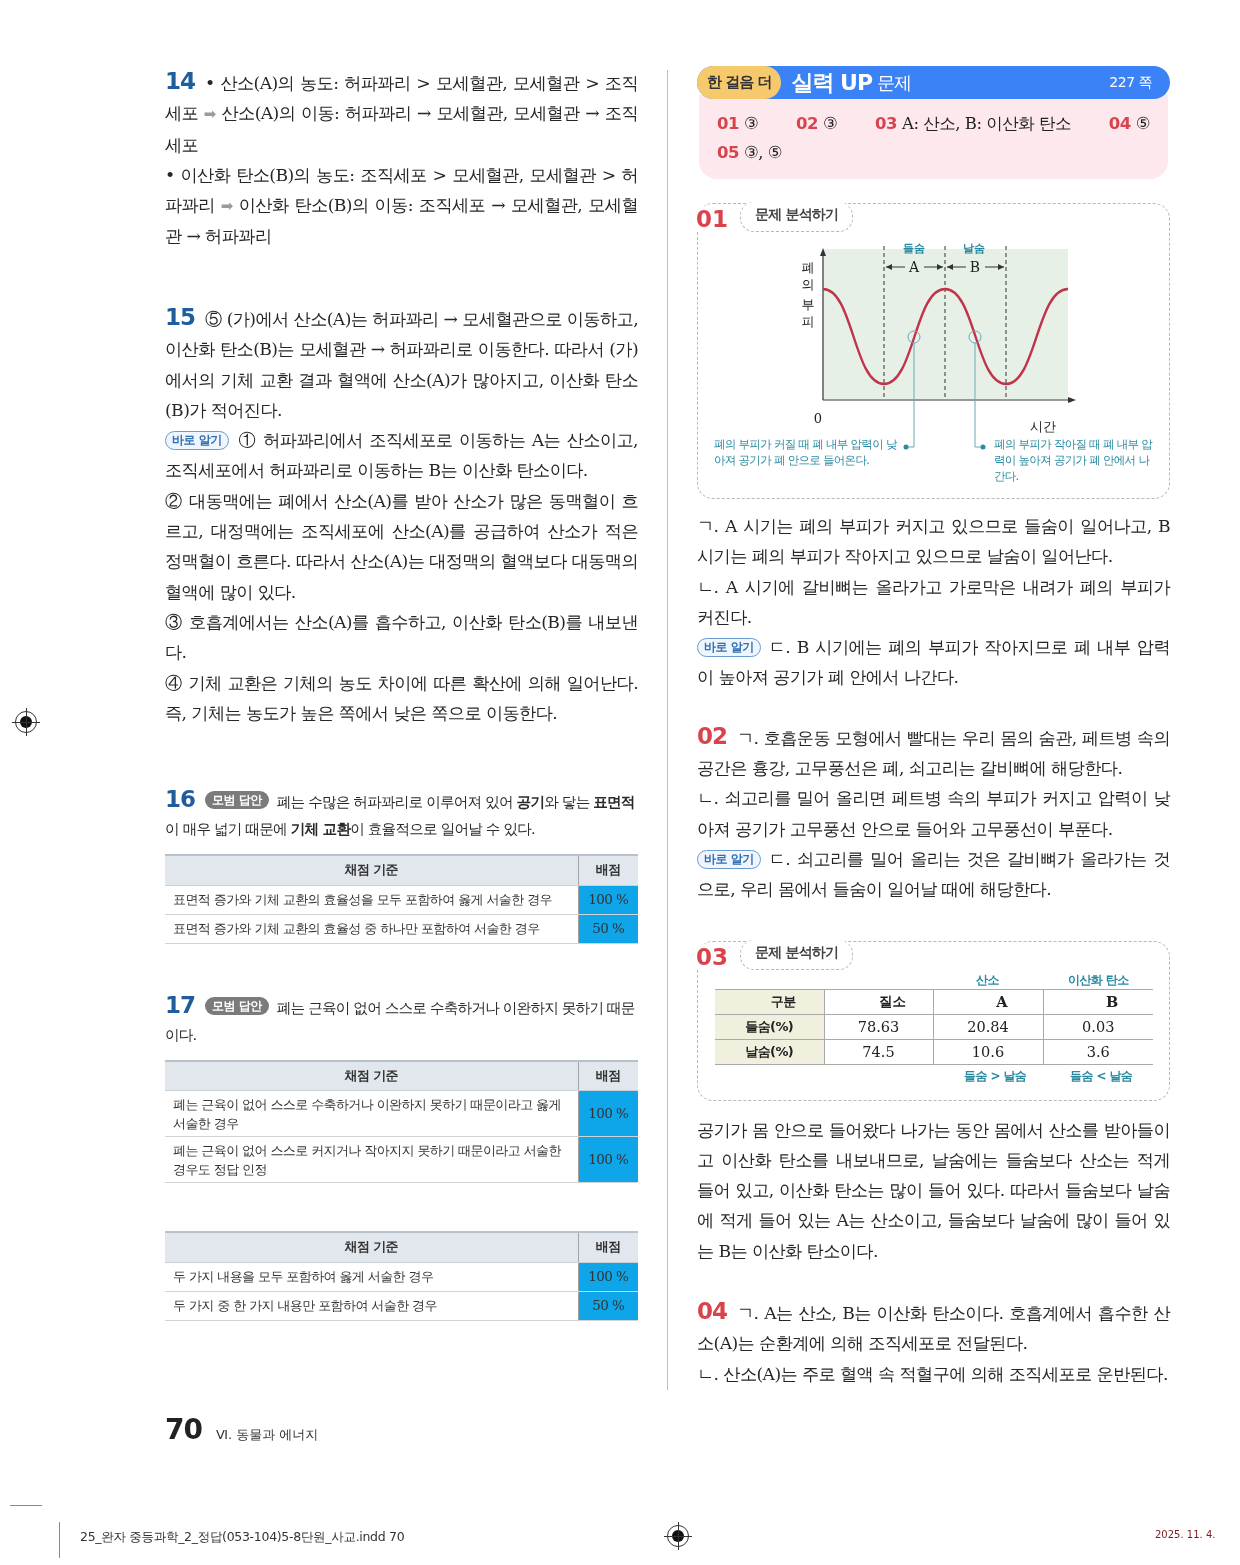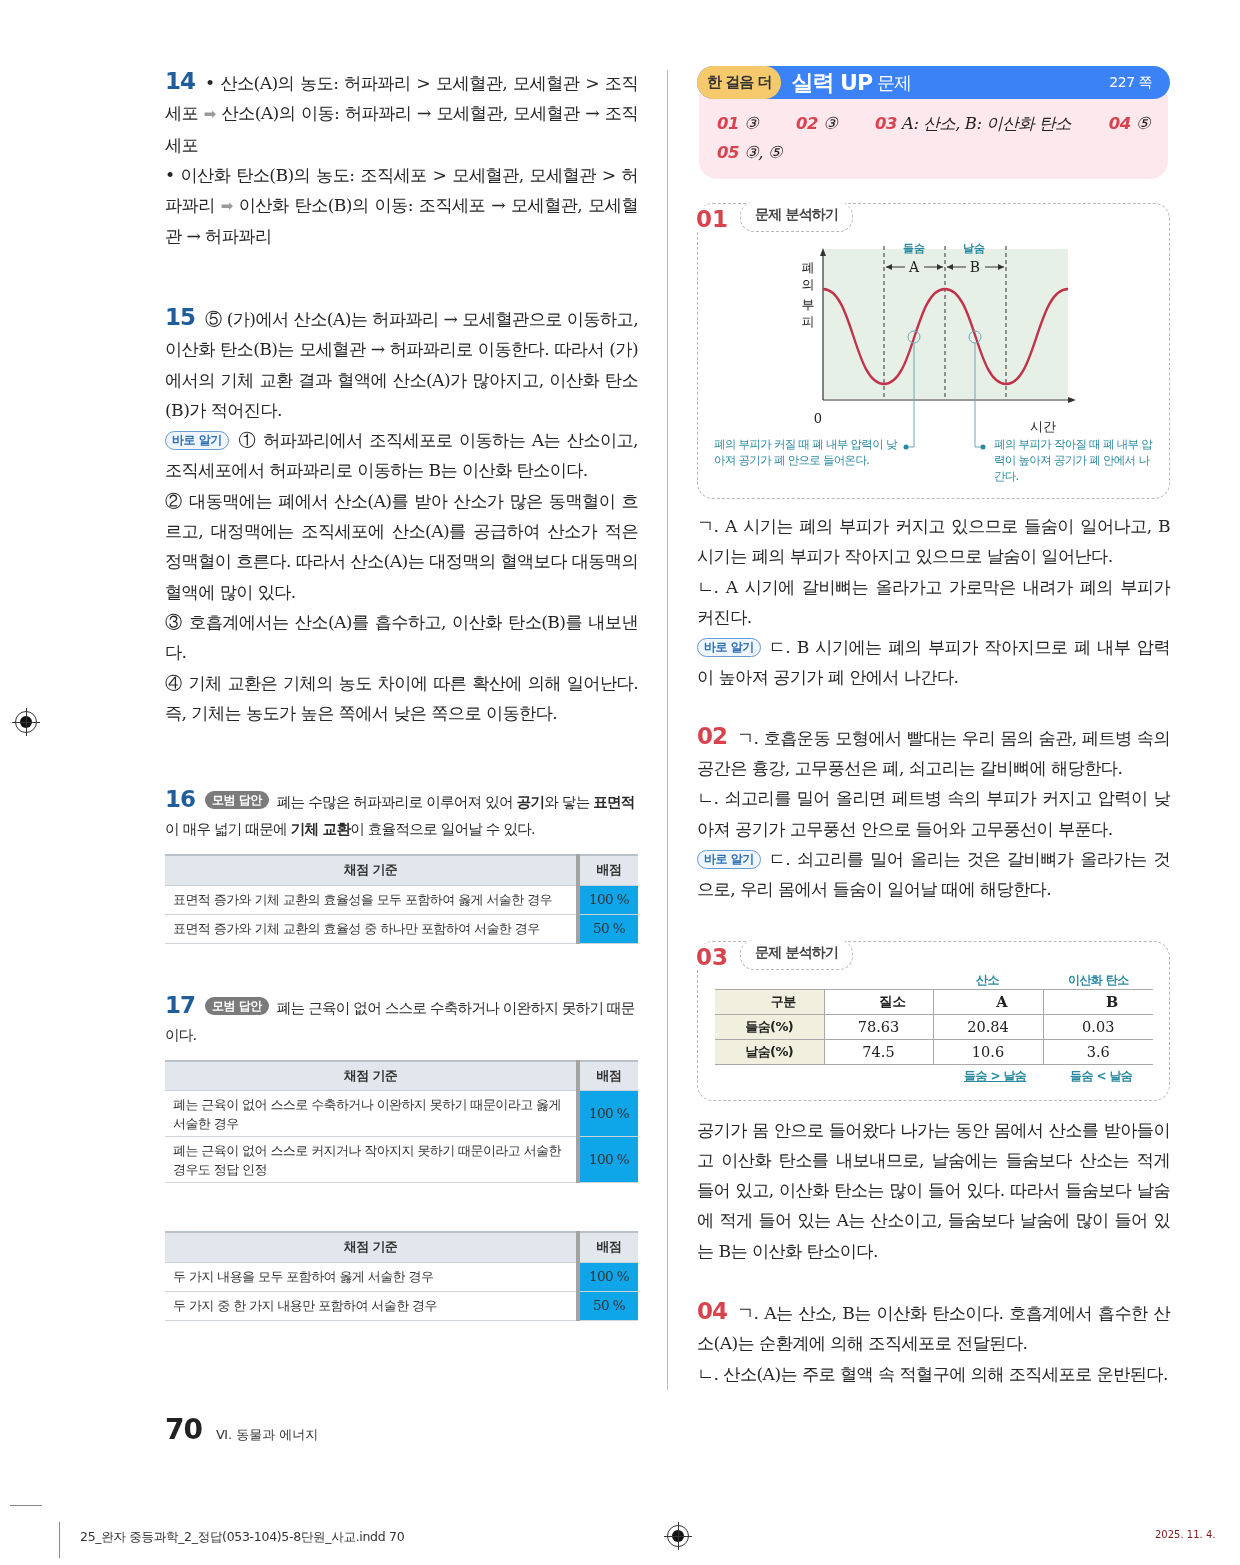--- a/index.html
+++ b/index.html
@@ -16,21 +16,21 @@
   .qnum-red { font-family: "DejaVu Sans", "Liberation Sans", sans-serif; font-weight: bold; font-size: 23px; color: #d9434d; margin-right: 10px; letter-spacing: -1px; }
   .arrow-gray { color: #9a9a9a; font-family: "DejaVu Sans", sans-serif; font-size: 15px; }
 
   .badge-baro { display: inline-block; font-family: "DejaVu Sans", "Liberation Sans", sans-serif; font-size: 12px; font-weight: bold; color: #2f6eb0; border: 1px solid #6a9cd0; border-radius: 10px; padding: 0 6px; line-height: 17px; background: #eef5fc; margin-right: 8px; vertical-align: 2px; letter-spacing: -0.5px; }
   .badge-model { display: inline-block; font-family: "DejaVu Sans", "Liberation Sans", sans-serif; font-size: 12px; font-weight: bold; color: #fff; background: #7b7b7b; border-radius: 10px; padding: 0 7px; line-height: 18px; margin-right: 8px; vertical-align: 3px; letter-spacing: -0.5px; }
   .answer-sans { font-family: "DejaVu Sans", "Liberation Sans", sans-serif; font-size: 14.6px; line-height: 27px; letter-spacing: -0.8px; color: #2a2a2a; }
 
   table.grade { width: 100%; border-collapse: collapse; font-family: "DejaVu Sans", "Liberation Sans", sans-serif; font-size: 13px; letter-spacing: -0.6px; margin-top: 12px; }
   table.grade th { background: #e1e7ec; font-weight: bold; height: 30px; border-top: 2px solid #b9c2ca; border-bottom: 1px solid #c9d0d6; color: #333; }
   table.grade td { height: 29px; border-bottom: 1px solid #cfd4d8; padding: 2px 8px; color: #333; line-height: 19px; }
-  table.grade th.pt, table.grade td.pt { width: 60px; text-align: center; border-left: 4px solid #a3a3a3; margin-left: 36px; }
+  table.grade th.pt, table.grade td.pt { width: 60px; text-align: center; border-left: 1px solid #a3a3a3; margin-left: 36px; }
   table.grade td.pt { font-family: "DejaVu Serif", "Liberation Serif", serif; background: #0ea5e9; font-size: 13.5px; }
 
   
   .page-foot { position: absolute; left: 165px; top: 1413px; display: flex; align-items: baseline; }
   .page-num { font-family: "DejaVu Sans", "Liberation Sans", sans-serif; font-size: 28px; font-weight: bold; color: #222; letter-spacing: -1px; }
   .page-chapter { font-family: "DejaVu Sans", "Liberation Sans", sans-serif; font-size: 13px; color: #333; margin-left: 14px; }
 
   
   .slug-line { position: absolute; left: 10px; top: 1505px; width: 32px; height: 1px; background: #888; }
   .slug-vbar { position: absolute; left: 59px; top: 1522px; width: 1px; height: 36px; background: #888; }
@@ -40,21 +40,21 @@
   .reg-mark::before { content: ""; position: absolute; left: 4px; top: 4px; width: 12px; height: 12px; border-radius: 50%; background: #111; }
   .reg-mark::after { content: ""; position: absolute; left: -4px; top: 10px; width: 28px; height: 1px; background: #333; }
   .reg-mark .v { position: absolute; left: 10px; top: -4px; width: 1px; height: 28px; background: #333; }
 
   
   .banner { position: relative; height: 33px; background: #3b82f6; border-radius: 17px; display: flex; align-items: center; }
   .banner-pill { height: 33px; background: #f6c96c; border-radius: 17px; padding: 0 10px; display: flex; align-items: center; font-family: "DejaVu Sans", "Liberation Sans", sans-serif; font-weight: bold; font-size: 15px; color: #333; letter-spacing: -1px; }
   .banner-title { font-family: "DejaVu Sans", "Liberation Sans", sans-serif; color: #fff; margin-left: 10px; font-size: 22px; font-weight: bold; letter-spacing: -1px; }
   .banner-sub { font-family: "DejaVu Sans", "Liberation Sans", sans-serif; color: #fff; font-size: 18px; margin-left: 5px; letter-spacing: -1px; }
   .banner-page { position: absolute; right: 18px; font-family: "DejaVu Sans", "Liberation Sans", sans-serif; color: #fff; font-size: 14px; letter-spacing: -0.5px; }
-  .answers-box { background: #fce8ed; border-radius: 0 0 18px 18px; margin: -4px 2px 0; padding: 14px 18px 12px; font-size: 16.5px; line-height: 29px; font-style: italic; }
+  .answers-box { background: #fce8ed; border-radius: 0 0 18px 18px; margin: -4px 2px 0; padding: 14px 18px 12px; font-size: 16.5px; line-height: 29px; }
   .answers-row { display: flex; justify-content: space-between; }
   .ans { white-space: nowrap; letter-spacing: -0.5px; }
   .ans-num { font-family: "DejaVu Sans", "Liberation Sans", sans-serif; font-weight: bold; color: #d9434d; margin-right: 5px; }
   .analysis-box { position: relative; border: 1.5px dashed #b8b8b8; border-radius: 16px; }
   .analysis-tag { position: absolute; left: 42px; top: -2px; height: 30px; border: 1.5px dashed #b8b8b8; border-radius: 14px; border-top: none; padding: 4px 14px 0; font-family: "DejaVu Sans", "Liberation Sans", sans-serif; font-size: 14px; font-weight: bold; color: #444; letter-spacing: -0.8px; background: #fff; }
   .analysis-num { position: absolute; left: -2px; top: 2px; font-family: "DejaVu Sans", "Liberation Sans", sans-serif; font-weight: bold; font-size: 23px; color: #d9434d; background: #fff; padding-right: 6px; }
 
   .teal { color: #2a8aa0; font-family: "DejaVu Sans", "Liberation Sans", sans-serif; font-weight: bold; letter-spacing: -0.6px; }
   .caption { font-family: "DejaVu Sans", "Liberation Sans", sans-serif; font-size: 11.5px; color: #2a8aa0; line-height: 16px; letter-spacing: -0.7px; }
 
@@ -256,21 +256,21 @@
         <td>0.03</td>
       </tr>
       <tr>
         <td class="rh">날숨(%)</td>
         <td>74.5</td>
         <td>10.6</td>
         <td>3.6</td>
       </tr>
     </tbody>
       </table>
-    <div class="teal" style="position:absolute; left:266px; top:126px; font-size:12px;text-decoration:underline;">들숨 &gt; 날숨</div>
+    <div class="teal" style="position:absolute; left:266px; top:126px; font-size:12px;">들숨 &gt; 날숨</div>
     <div class="teal" style="position:absolute; left:372px; top:126px; font-size:12px;">들숨 &lt; 날숨</div>
   </div>
 
   <div class="para" style="margin-top:14px;">공기가 몸 안으로 들어왔다 나가는 동안 몸에서 산소를 받아들이고 이산화 탄소를 내보내므로, 날숨에는 들숨보다 산소는 적게 들어 있고, 이산화 탄소는 많이 들어 있다. 따라서 들숨보다 날숨에 적게 들어 있는 A는 산소이고, 들숨보다 날숨에 많이 들어 있는 B는 이산화 탄소이다.</div>
 
   <div class="para" style="margin-top:30px;">
     <span class="qnum-red">04</span><span>ㄱ. A는 산소, B는 이산화 탄소이다. 호흡계에서 흡수한 산소(A)는 순환계에 의해 조직세포로 전달된다.</span><br>
     <span>ㄴ. 산소(A)는 주로 혈액 속 적혈구에 의해 조직세포로 운반된다.</span>
   </div>
 </div>

